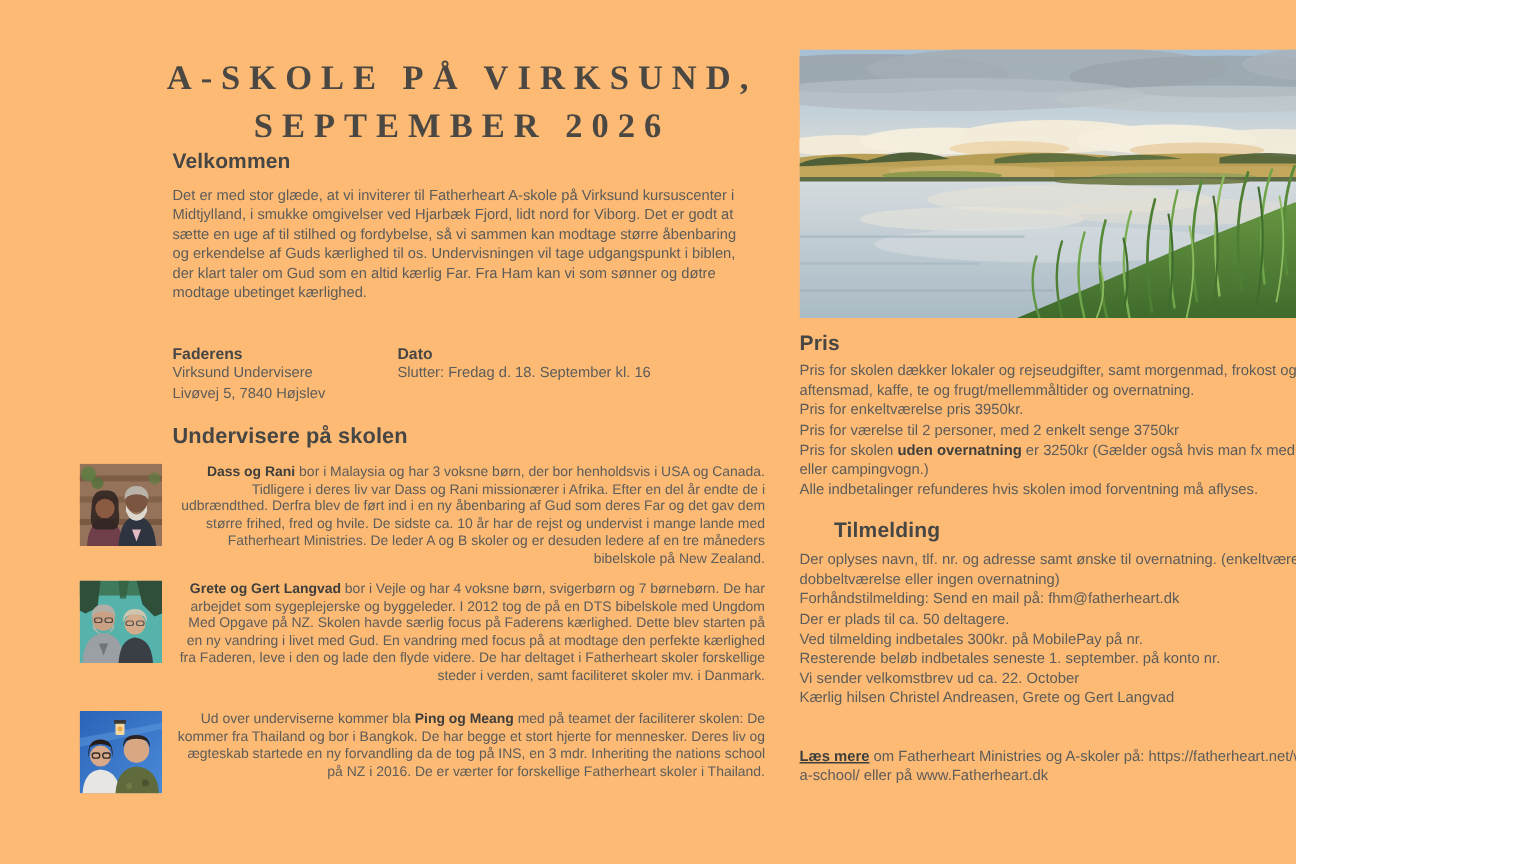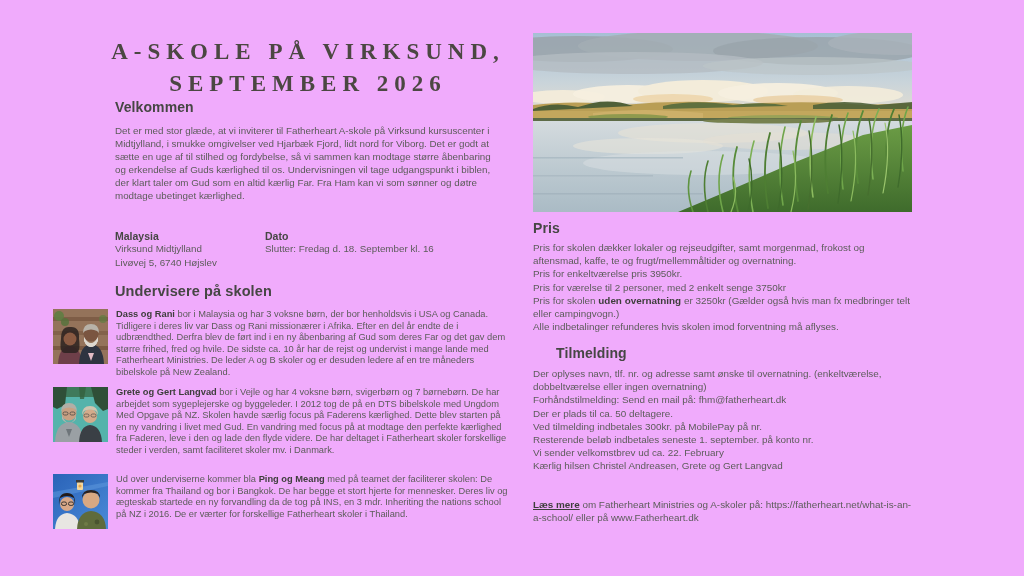--- a/index.html
+++ b/index.html
@@ -1,28 +1,28 @@
 <!DOCTYPE html>
 <html><head>
 <meta charset="utf-8">
 <style>
   html,body{margin:0;padding:0;background:#ffffff;}
-  .page{position:relative;width:1024px;height:576px;background:#f0abfc;overflow:hidden;
+  .page{position:relative;width:864px;height:576px;background:#fdba74;overflow:hidden;
         font-family:"Liberation Sans",sans-serif;color:#5b5b59;text-decoration:underline;}
   .abs{position:absolute;}
   .title{left:110px;top:36px;width:396px;text-align:center;
          font-family:"Liberation Serif",serif;font-weight:bold;color:#4b4742;
          font-size:23px;letter-spacing:6px;line-height:32px;}
   h2.sec{margin:0;font-size:14px;font-weight:bold;color:#464644;letter-spacing:.1px;}
   h3.sub{margin:0;font-size:10.5px;font-weight:bold;color:#464644;}
   .body-text{font-size:9.8px;line-height:13px;color:#5c5c5a;}
   .small-lines{font-size:9.8px;line-height:14px;color:#5c5c5a;}
   .bio{position:absolute;left:53px;display:flex;gap:8px;align-items:flex-start;}
   .bio-photo{width:55px;height:55px;flex:0 0 55px;overflow:hidden;}
-  .bio-text{margin:0;width:394px;font-size:9.3px;line-height:11.6px;color:#5c5c5a;}
+  .bio-text{margin:0;width:394px;font-size:9.3px;line-height:11.6px;color:#5c5c5a;text-align:right;}
   .bio-text b{color:#3e3e3c;}
   .rcol-text{font-size:9.9px;line-height:13.2px;color:#5c5c5a;}
   .rcol-text b{color:#3e3e3c;}
   .laes b{color:#3e3e3c;text-decoration:underline;}
   p{margin:0;}
   .photo-frame{left:533px;top:33px;width:379px;height:179px;}
 </style>
 </head>
 <body>
 
@@ -30,24 +30,24 @@
 
   <div class="abs title">
     <div>A-SKOLE PÅ VIRKSUND,</div>
     <div>SEPTEMBER 2026</div>
   </div>
 
   <h2 class="sec abs" style="left:115px;top:99px;">Velkommen</h2>
   <p class="abs body-text" style="left:115px;top:124px;width:385px;">Det er med stor glæde, at vi inviterer til Fatherheart A-skole på Virksund kursuscenter i Midtjylland, i smukke omgivelser ved Hjarbæk Fjord, lidt nord for Viborg. Det er godt at sætte en uge af til stilhed og fordybelse, så vi sammen kan modtage større åbenbaring og erkendelse af Guds kærlighed til os. Undervisningen vil tage udgangspunkt i biblen, der klart taler om Gud som en altid kærlig Far. Fra Ham kan vi som sønner og døtre modtage ubetinget kærlighed.</p>
 
   <div class="abs" style="left:115px;top:230px;width:150px;">
-    <h3 class="sub">Malaysia</h3>
+    <h3 class="sub">Faderens</h3>
     <div class="small-lines">
-      <div>Virksund Midtjylland</div>
-      <div>Livøvej 5, 6740 Højslev</div>
+      <div>Virksund Undervisere</div>
+      <div>Livøvej 5, 7840 Højslev</div>
     </div>
   </div>
   <div class="abs" style="left:265px;top:230px;width:240px;">
     <h3 class="sub">Dato</h3>
     <div class="small-lines">
       <div>Slutter: Fredag d. 18. September kl. 16</div>
     </div>
   </div>
 
   <h2 class="sec abs" style="left:115px;top:283px;font-size:14.5px;">Undervisere på skolen</h2>
@@ -221,19 +221,19 @@
     <p>Alle indbetalinger refunderes hvis skolen imod forventning må aflyses.</p>
   </div>
 
   <h2 class="sec abs" style="left:533px;top:345px;margin-left:23px;">Tilmelding</h2>
   <div class="abs rcol-text" style="left:533px;top:367px;width:382px;">
     <p>Der oplyses navn, tlf. nr. og adresse samt ønske til overnatning. (enkeltværelse, dobbeltværelse eller ingen overnatning)</p>
     <p>Forhåndstilmelding: Send en mail på:  fhm@fatherheart.dk</p>
     <p>Der er plads til ca. 50 deltagere.</p>
     <p>Ved tilmelding indbetales 300kr. på MobilePay på  nr.</p>
     <p>Resterende beløb indbetales seneste 1. september. på konto nr.</p>
-    <p>Vi sender velkomstbrev ud ca. 22. February</p>
+    <p>Vi sender velkomstbrev ud ca. 22. October</p>
     <p>Kærlig hilsen Christel Andreasen, Grete og Gert Langvad</p>
   </div>
 
   <p class="abs rcol-text laes" style="left:533px;top:498px;width:379px;"><b>Læs mere</b><span> om Fatherheart Ministries og A-skoler på: https://fatherheart.net/what-is-an-a-school/  eller på www.Fatherheart.dk</span></p>
 
 </div>
 
 </body></html>

